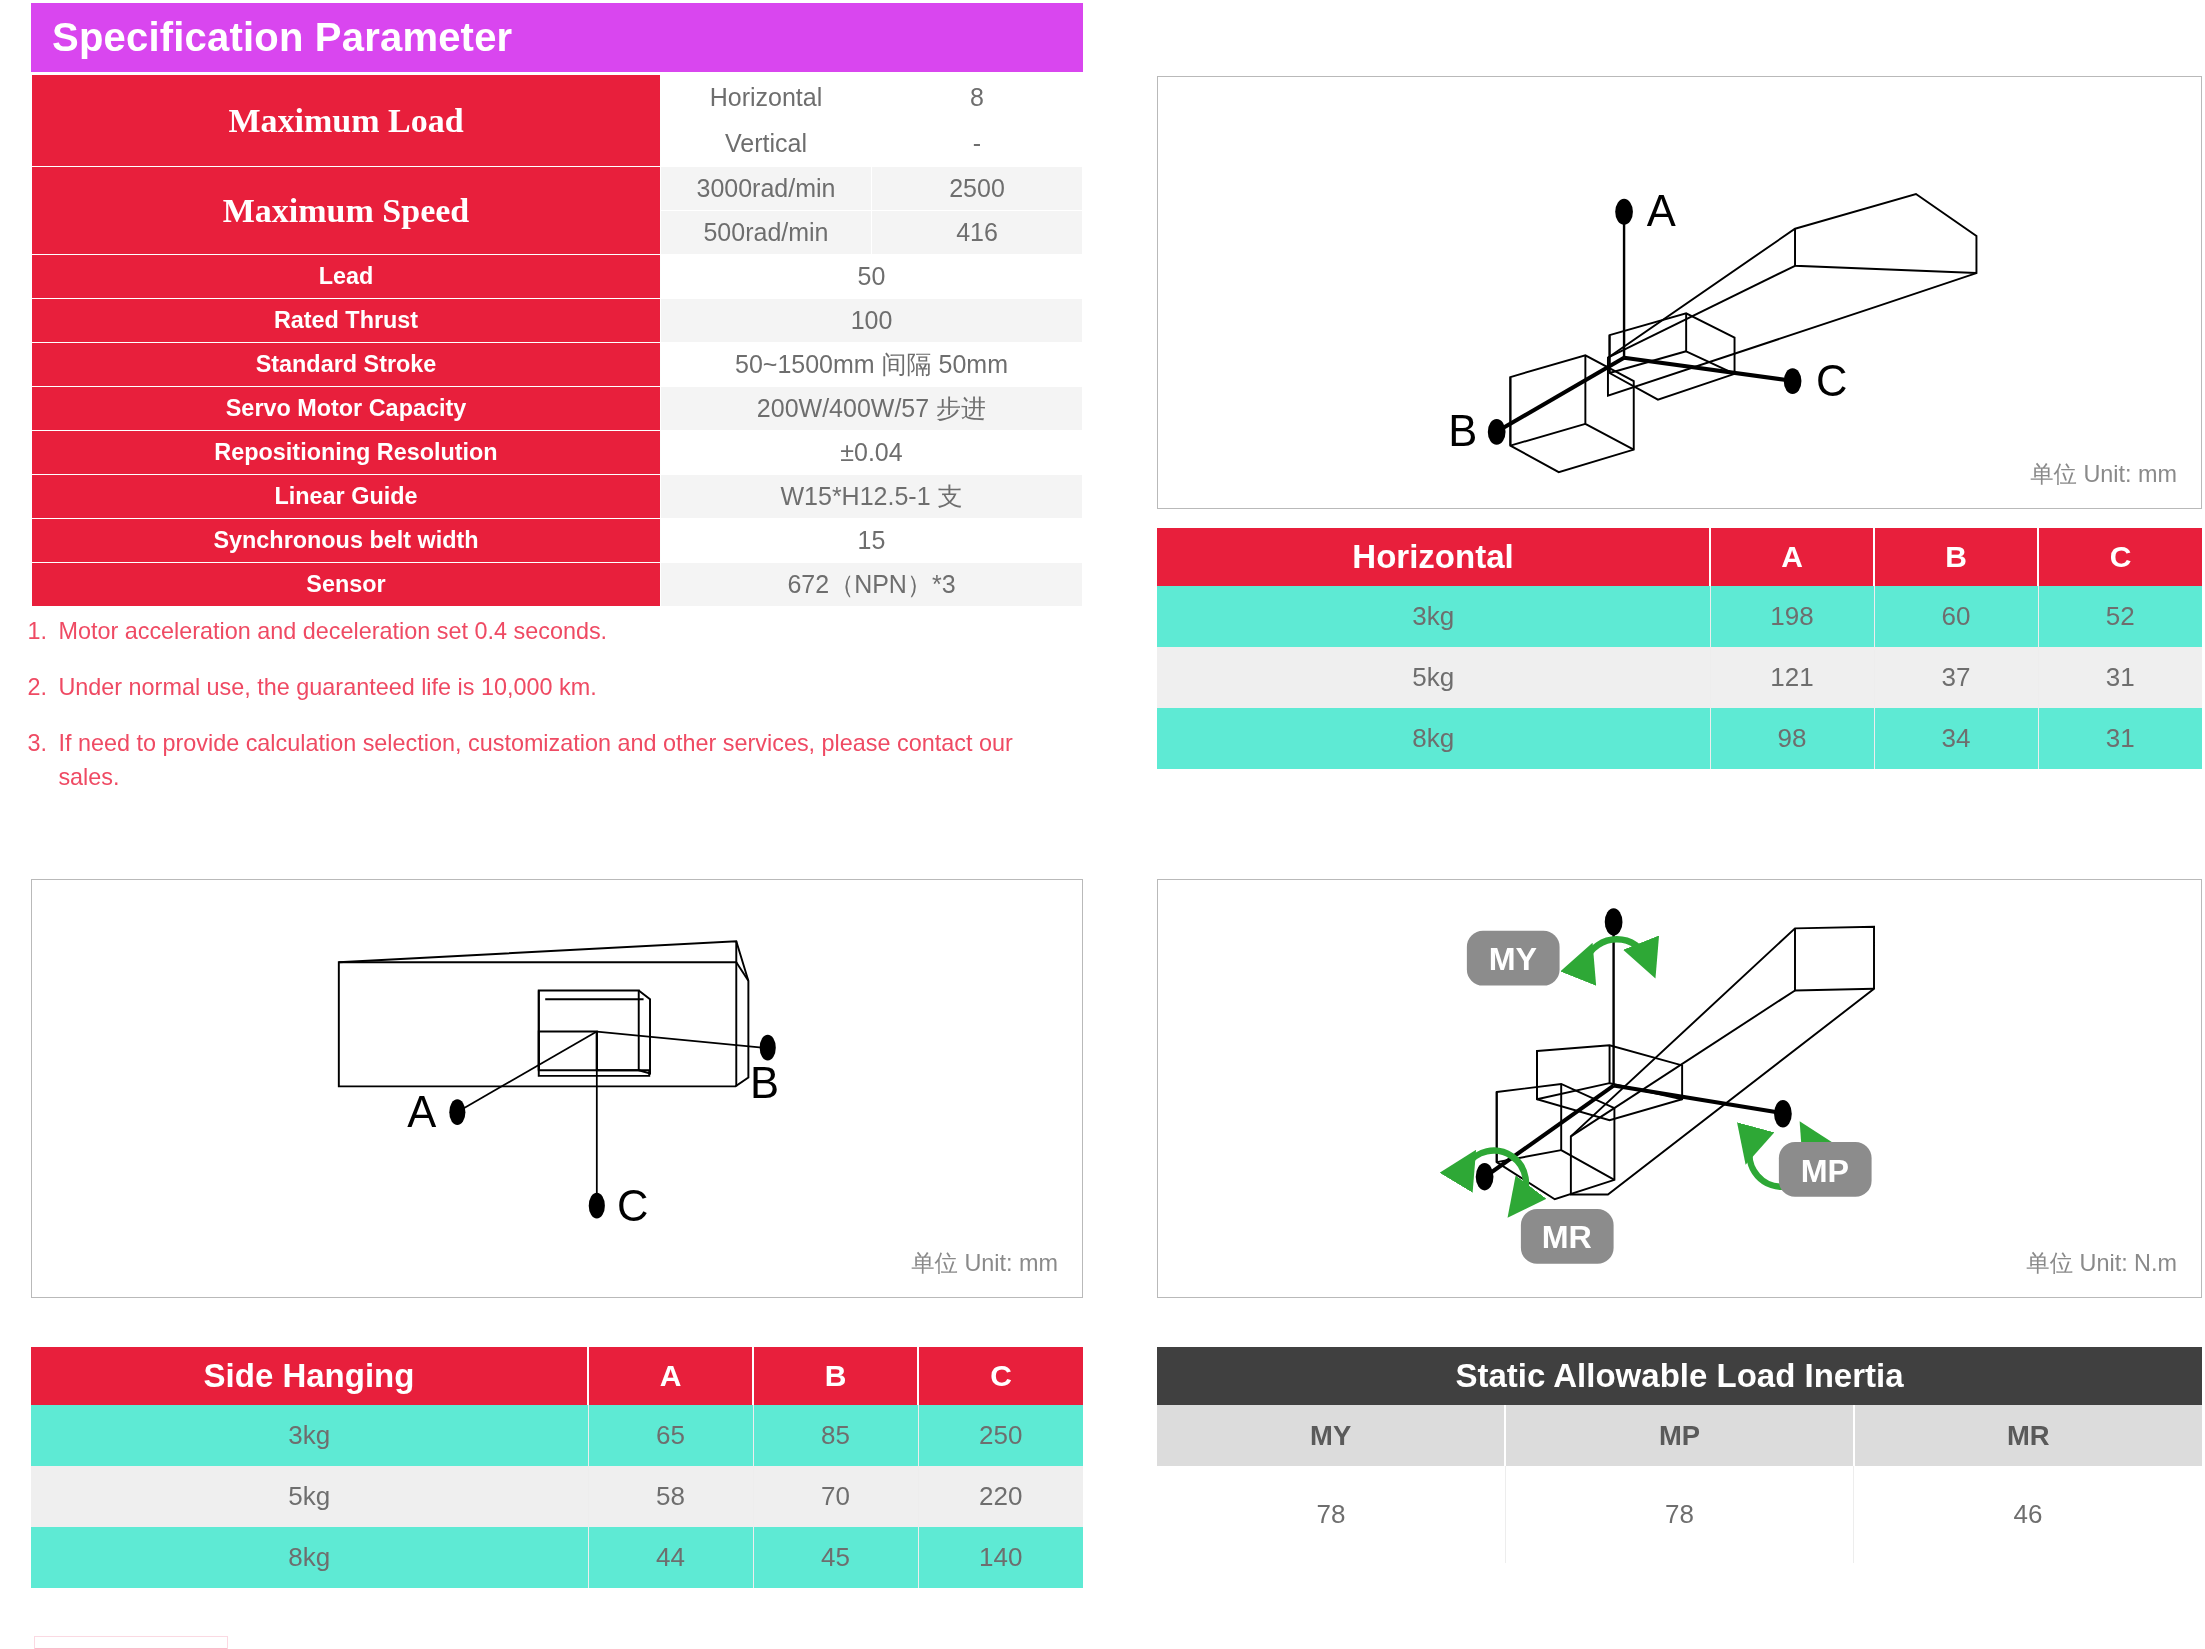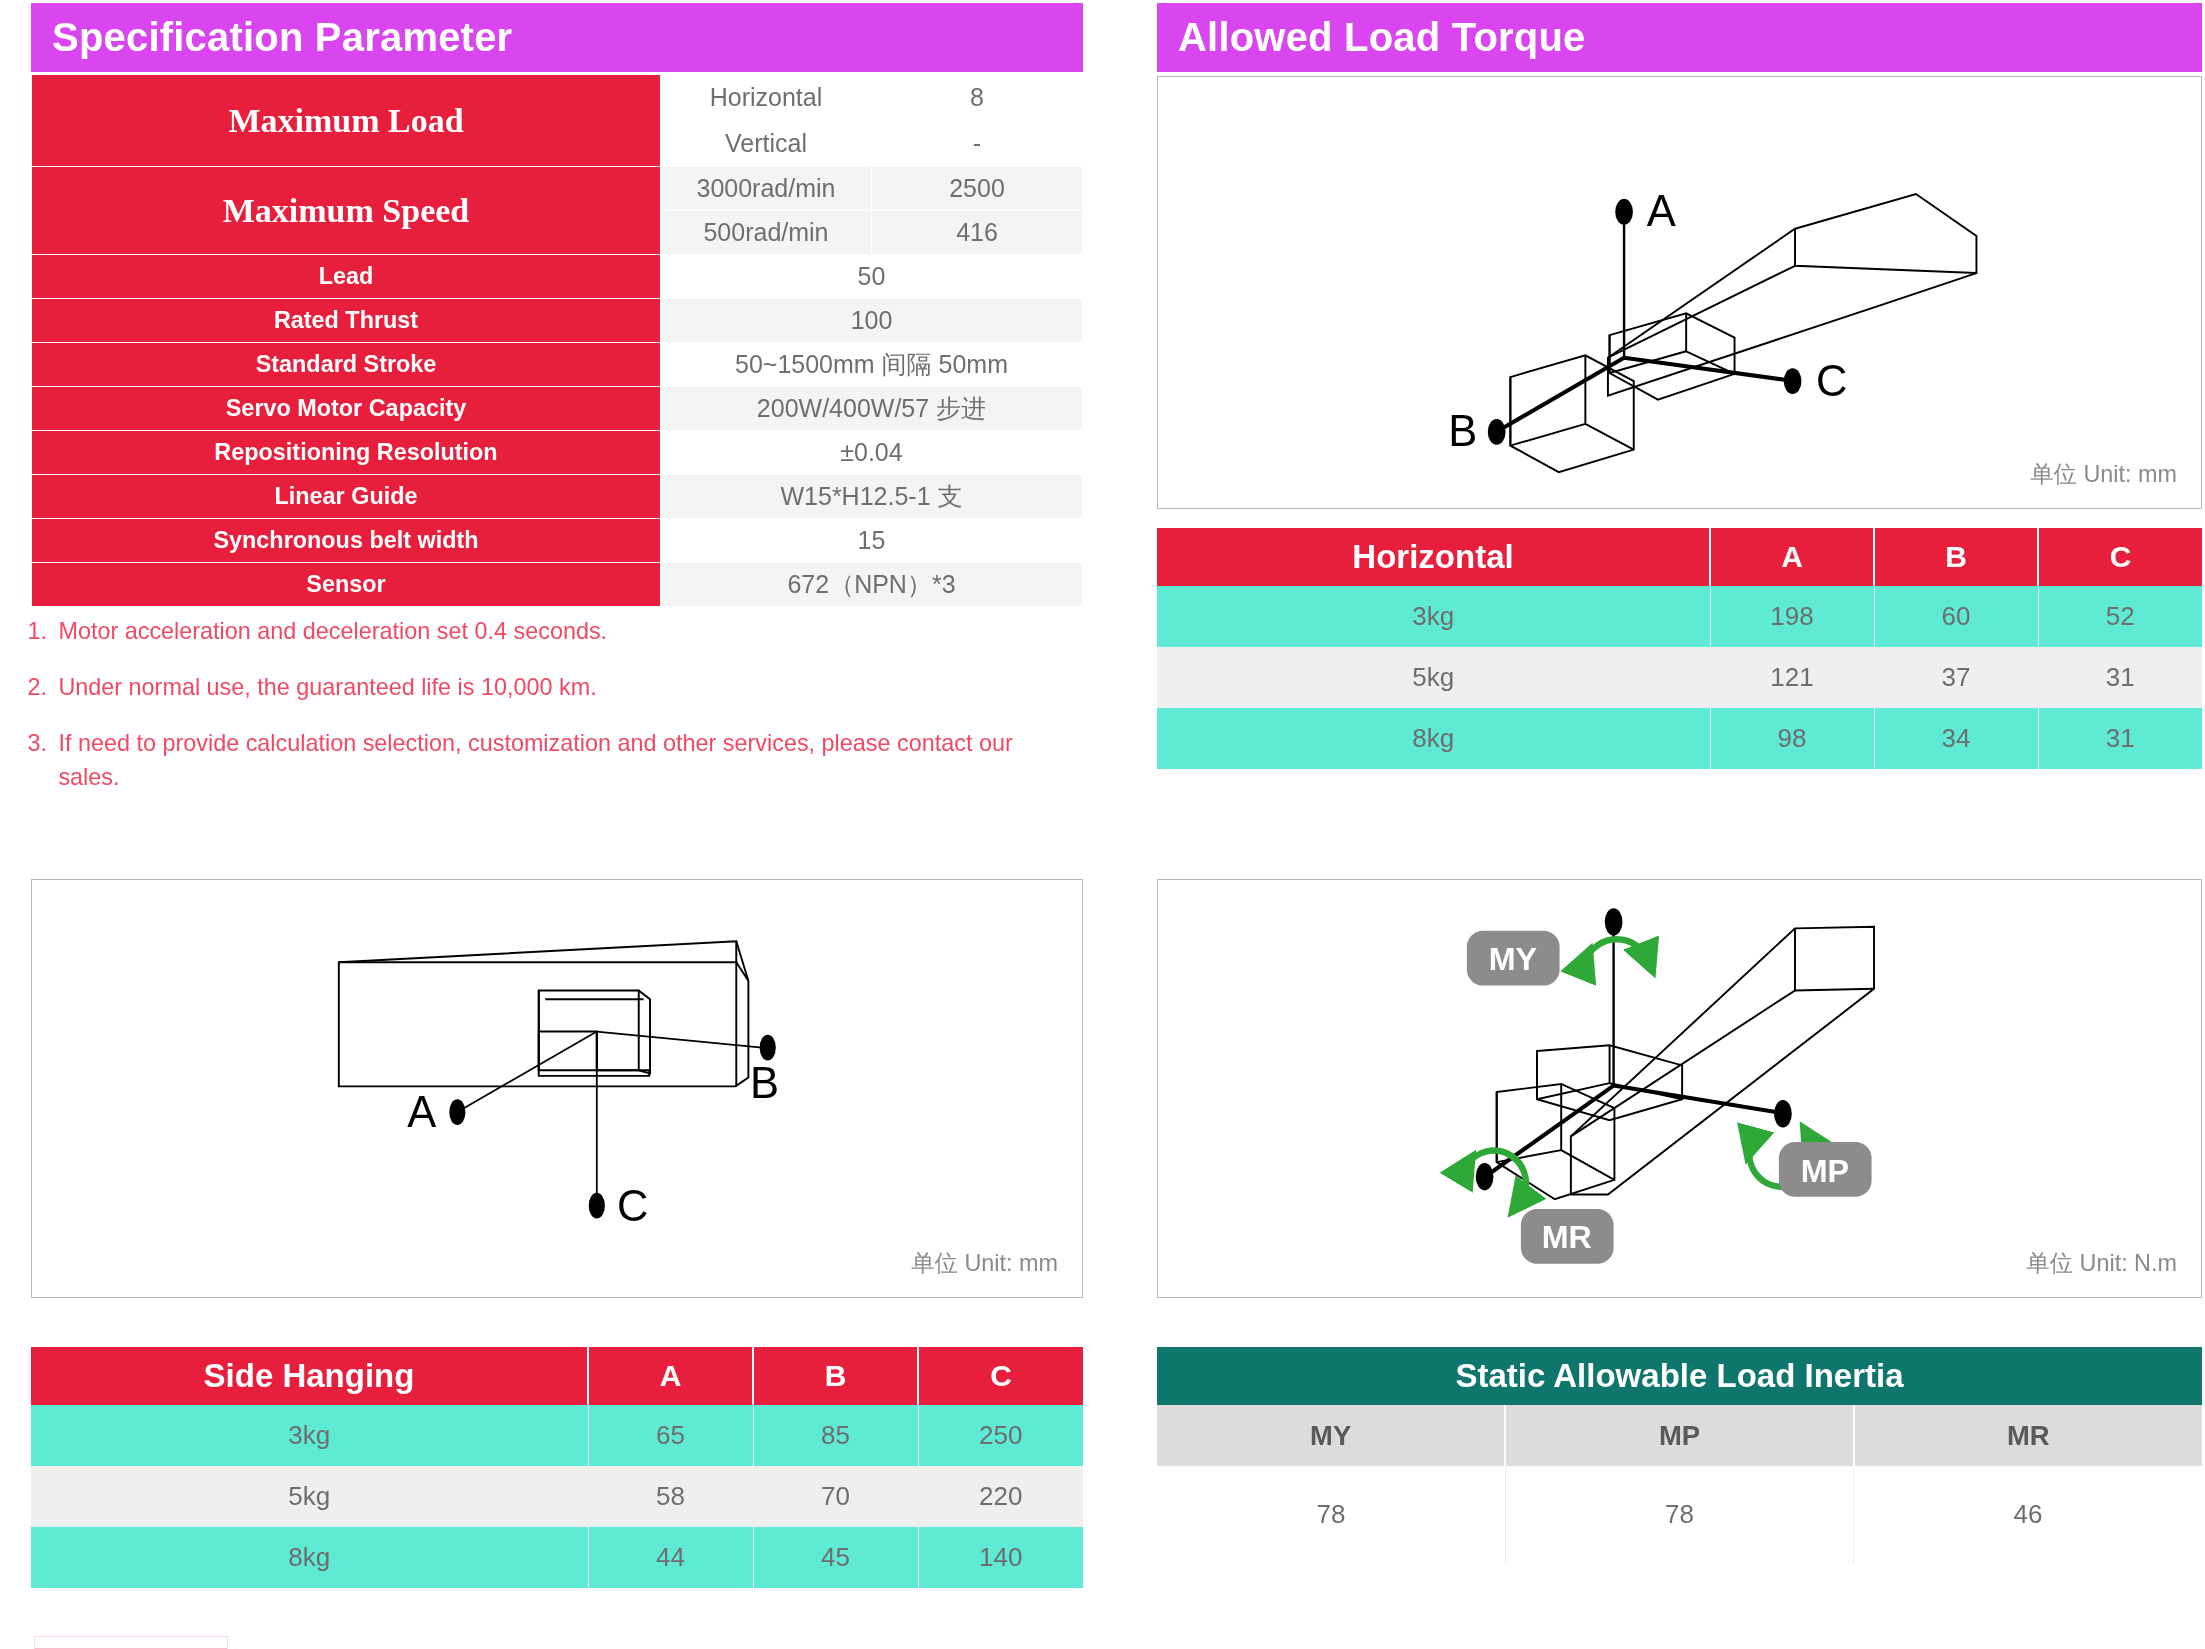--- a/index.html
+++ b/index.html
@@ -133,21 +133,21 @@
   .abc-table td:last-child { border-right: none; }
   .abc-table tr.alt td { background: #efefef; }
 
   
   #inertia-table {
     position: absolute;
     border-collapse: collapse;
     table-layout: fixed;
   }
   #inertia-table th.title-h {
-    background: #0f766e;
+    background: #404040;
     color: #ffffff;
     font-weight: bold;
     font-size: 33px;
     height: 58px;
   }
   #inertia-table th.sub-h {
     background: #dcdcdc;
     color: #5a5a5a;
     font-weight: bold;
     font-size: 27.4px;
@@ -258,23 +258,20 @@
     <div class="note">
       <span class="num">2.</span>
       <span class="txt">Under normal use, the guaranteed life is 10,000 km.</span>
     </div>
     <div class="note">
       <span class="num">3.</span>
       <span class="txt">If need to provide calculation selection, customization and other services, please contact our sales.</span>
     </div>
   </div>
 
-  <div class="title-bar" style="left:1157px; top:3.2px; width:1045px; height:69px;">
-    <span>Allowed Load Torque</span>
-  </div>
 
   <div class="diagram-panel" style="left:1157px; top:76px; width:1045px; height:433px;">
     <svg width="1041" height="430" viewBox="0 0 1291 533">
       <g fill="none" stroke="#000000" stroke-width="2.4">
 
         <path d="M 790 188 L 940 145 L 1015 197 L 1015 243 L 890 285 L 558 395 L 558 348 Z"></path>
         <path d="M 790 188 L 790 234 L 1015 243"></path>
         <path d="M 790 234 L 558 348"></path>
 
         <path d="M 560 320 L 655 293 L 715 323 L 715 368 L 620 400 L 560 367 Z"></path>

